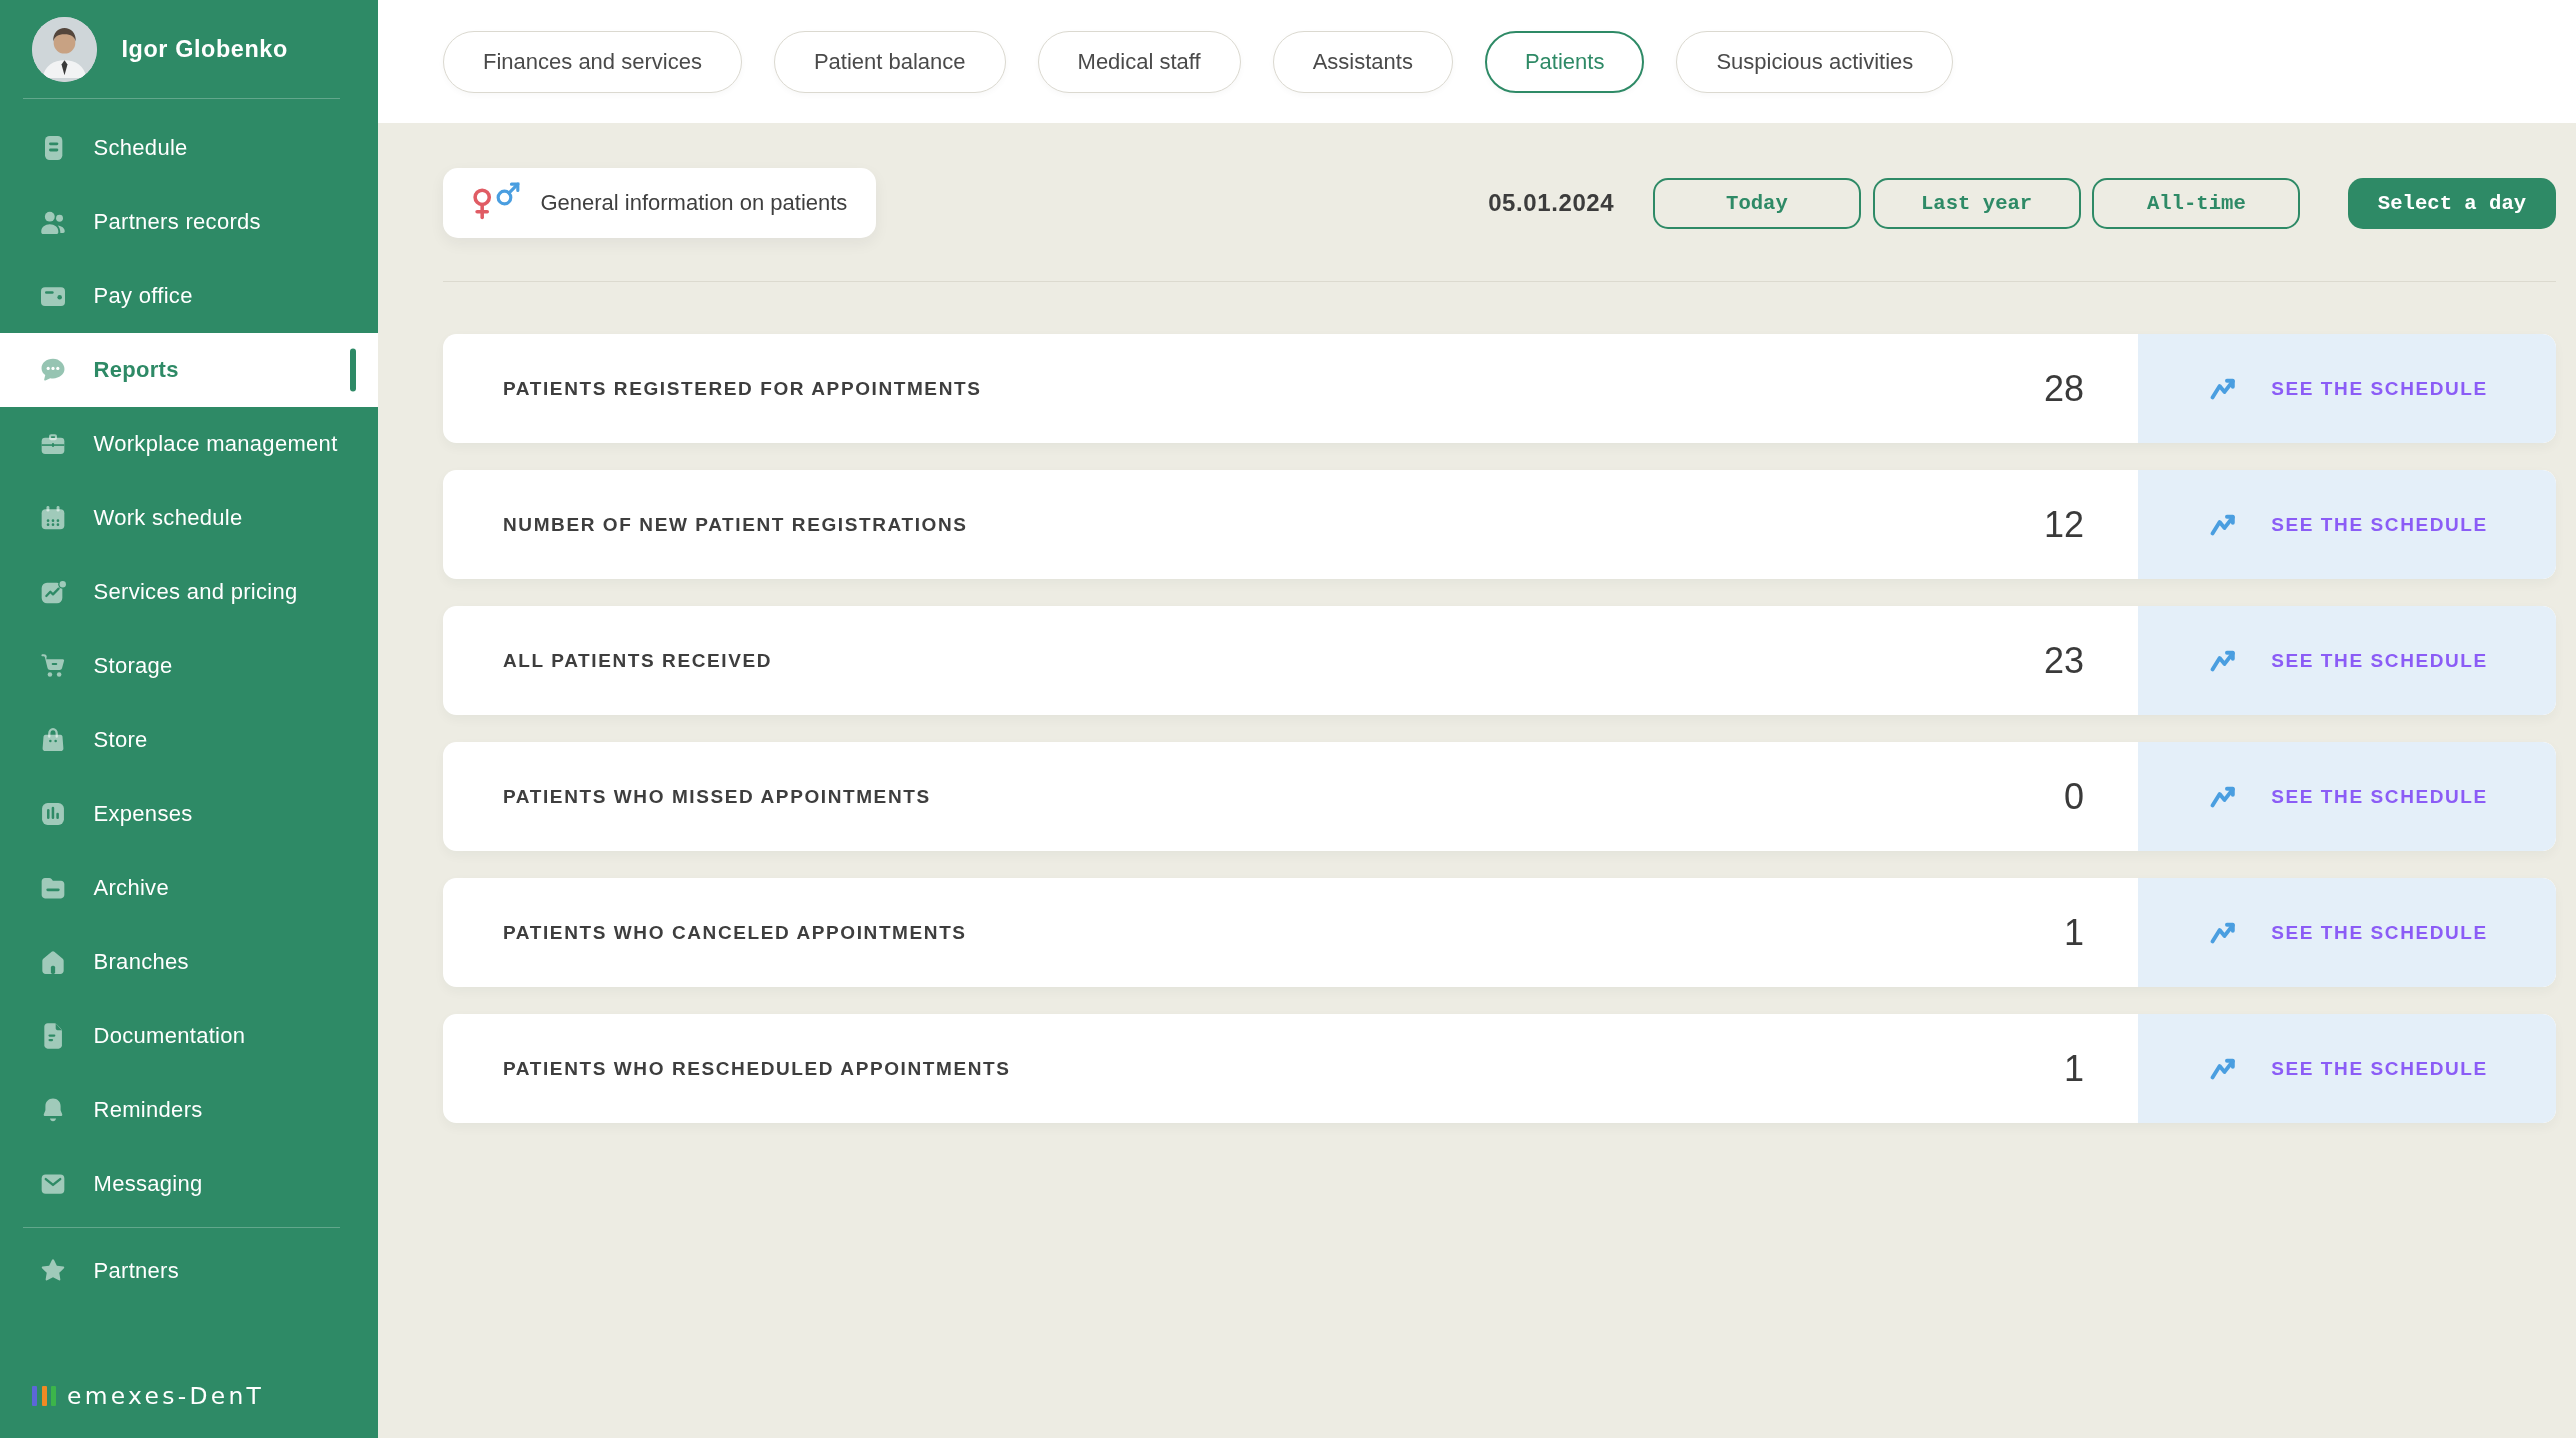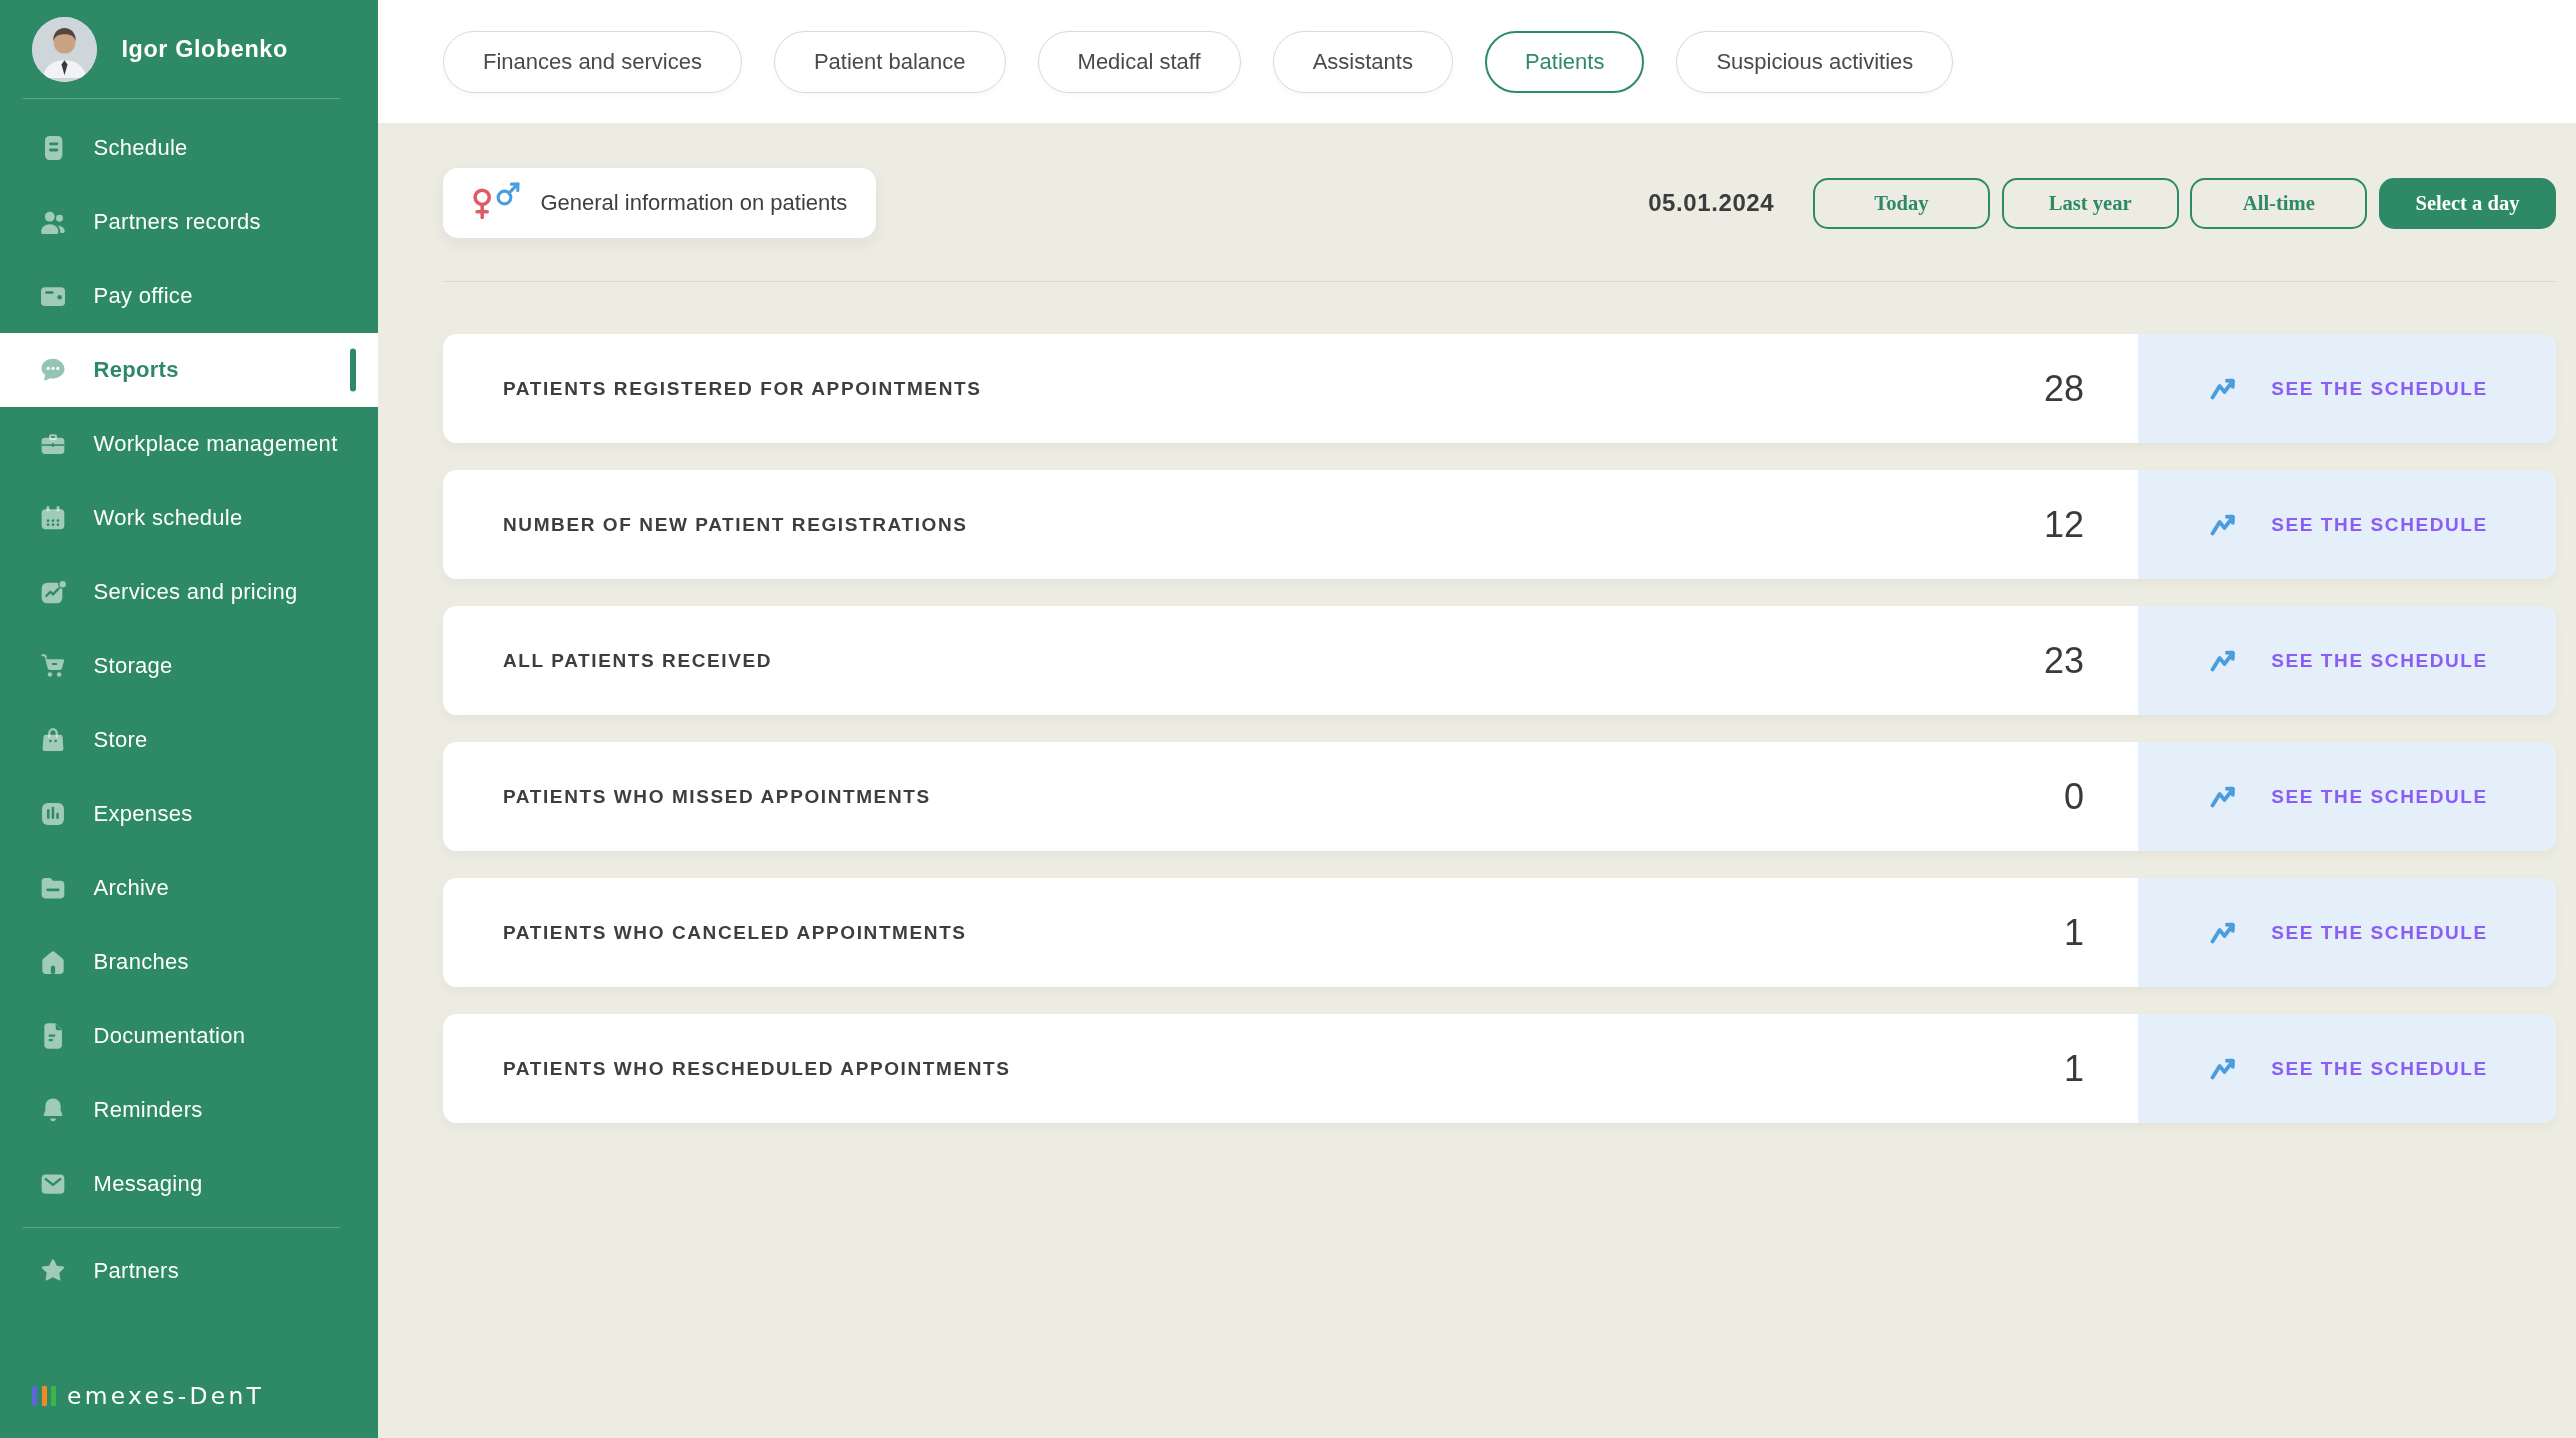--- a/index.html
+++ b/index.html
@@ -76,26 +76,26 @@
     box-shadow:0 5.6px 14.5px rgba(31,41,51,.06);
   }
   .genders{position:relative;width:58px;height:54px;flex:none;}
   .genders .female{position:absolute;left:0;top:9px;}
   .genders .male{position:absolute;left:24.5px;top:2.2px;}
   .info-title{font-size:22px;font-weight:500;color:#3f3f3f;}
 
   .date-controls{display:flex;align-items:center;gap:11.7px;}
   .date-label{font-size:24px;font-weight:600;color:#3c3c3c;margin-right:27px;letter-spacing:0.6px;}
   .range-btn{
-    width:177px;height:51px;border-radius:15px;border:2.2px solid var(--green);
+    width:208px;height:51px;border-radius:15px;border:2.2px solid var(--green);
     background:transparent;color:var(--green);font-size:20.6px;font-weight:600;
     display:flex;align-items:center;justify-content:center;cursor:pointer;
-    font-family:Liberation Serif, serif;
-  }
-  .range-btn.primary{background:var(--green);color:#fff;border:none;}
+    font-family:Liberation Mono, monospace;
+  }
+  .range-btn.primary{background:var(--green);color:#fff;border:none;margin-left:36px;}
 
   .h-divider{border:none;border-top:1.1px solid var(--divider);margin-top:43px;}
 
   .stats{margin-top:52px;}
   .stat-row{
     display:flex;align-items:center;height:109px;background:#fff;
     border-radius:13.4px;margin-bottom:27px;overflow:hidden;
     box-shadow:0 4.5px 11px rgba(31,41,51,.04);
   }
   .stat-label{

